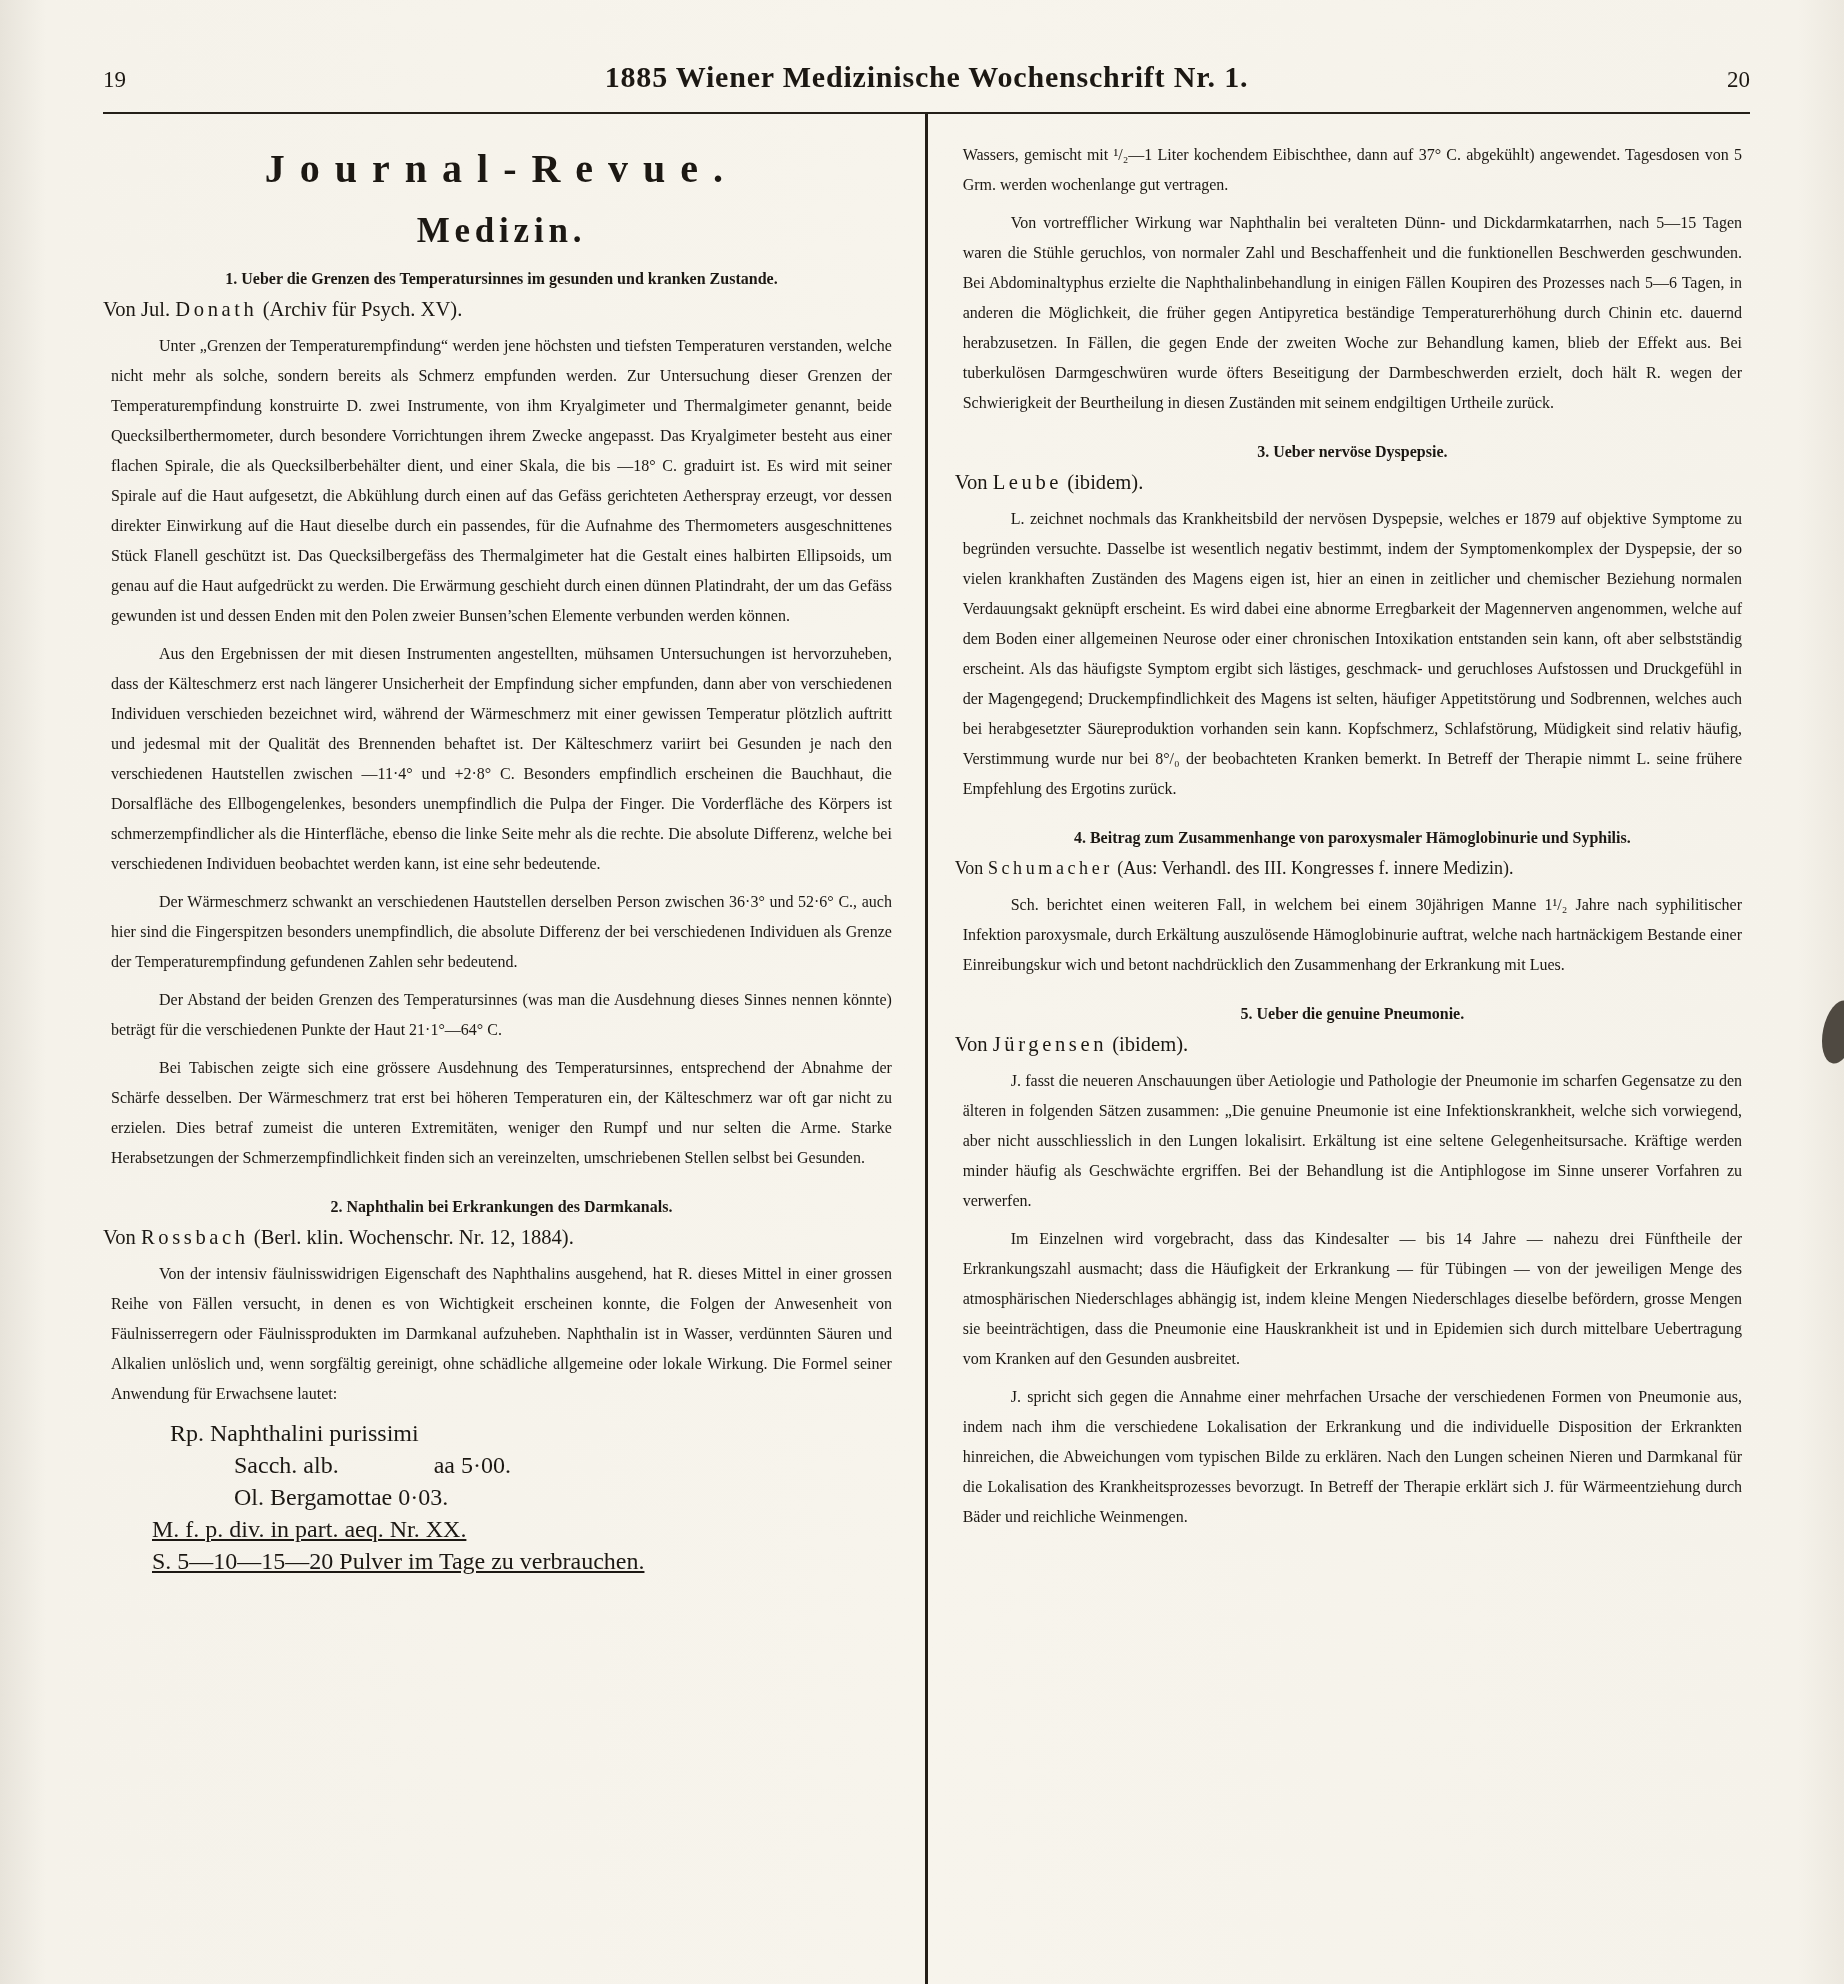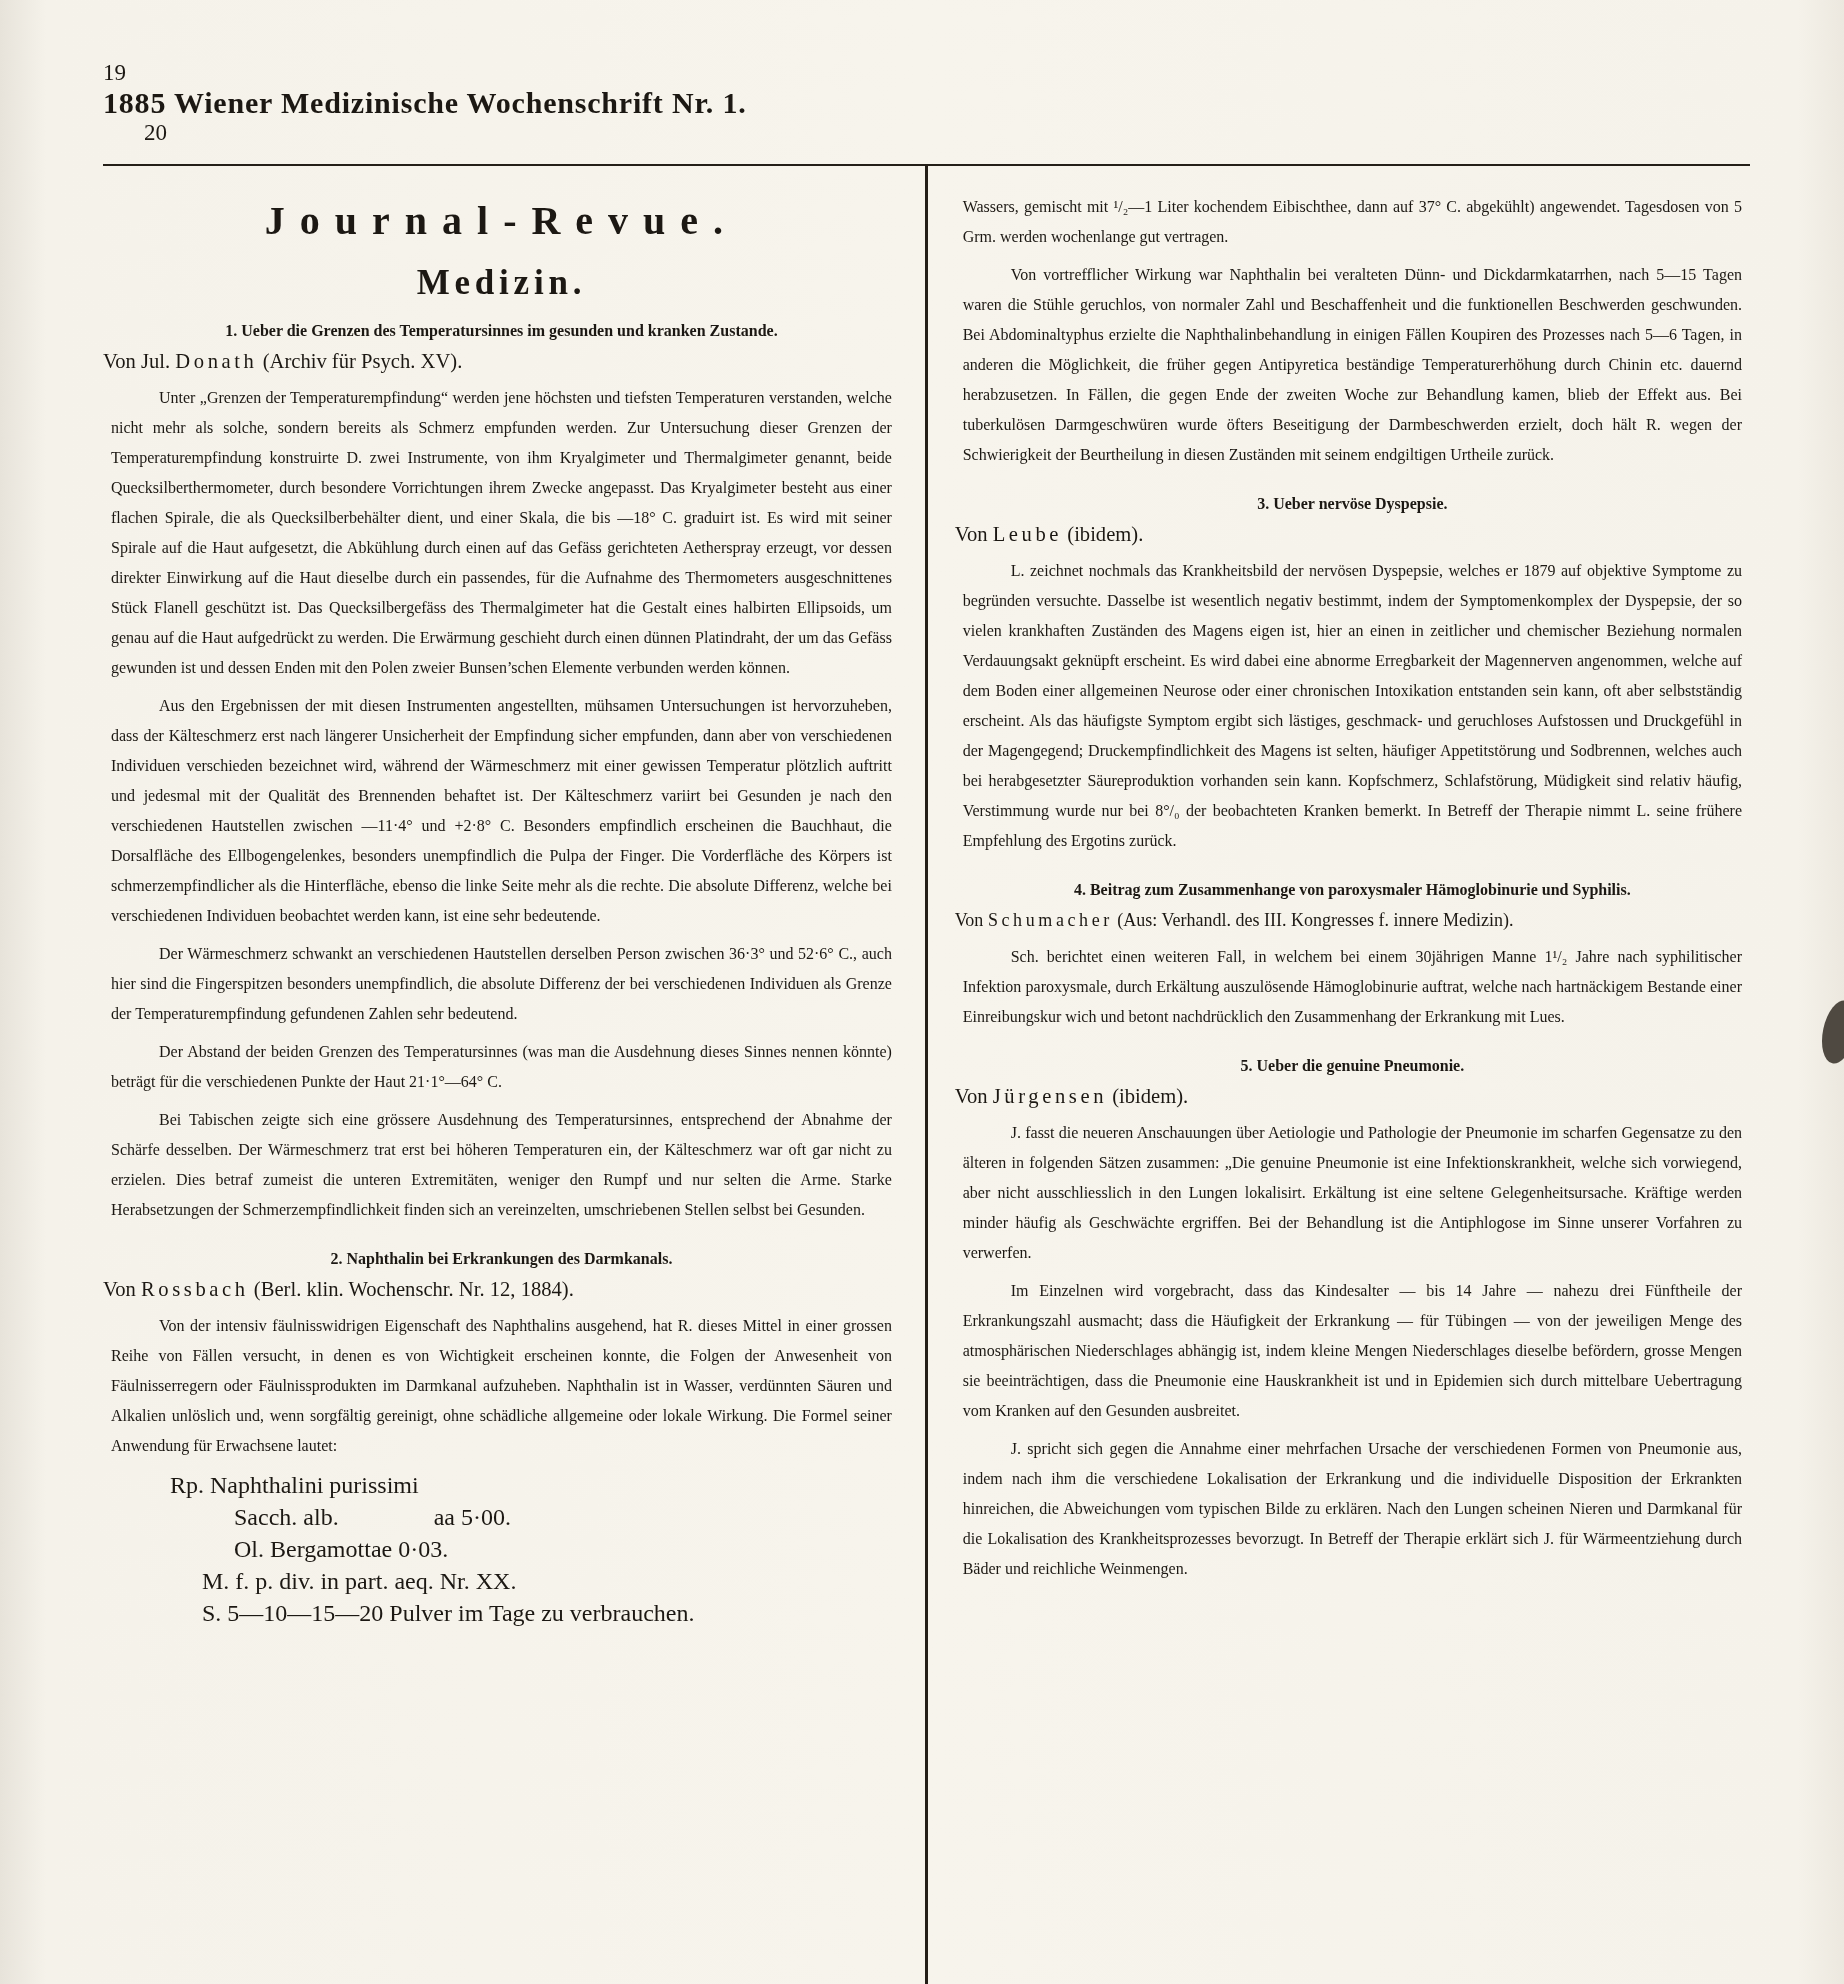--- a/index.html
+++ b/index.html
@@ -8,21 +8,21 @@
     width: 1845px;
     height: 2400px;
     position: relative;
     overflow: hidden;
     background: linear-gradient(90deg, #e7e3da 0, #f5f2ea 2.5%, #f7f4ec 50%, #f5f2ea 97.5%, #ece8df 100%);
     color: #1c1813;
     font-family: "Liberation Serif", "DejaVu Serif", serif;
   }
   .page { padding: 60px 95px 0 103px; }
 
-  .page-header { display: flex; align-items: baseline; flex-direction: column; }
+  .page-header { display: flex; align-items: baseline; }
   .pagenum { width: 64px; font-size: 23px; }
   .pagenum.right { text-align: right; }
   .journal-title { flex: 1; text-align: center; font-weight: bold; font-size: 30px; letter-spacing: 0.8px; }
   .header-rule { height: 2.4px; background: #241f18; margin-top: 17.5px; }
 
   .columns { display: flex; align-items: stretch; min-height: 2239px; }
   .col-divider { width: 2.4px; background: #241f18; flex: 0 0 auto; }
   .column { width: calc(50% - 1.2px); }
   .left-col  { padding: 24px 25.4px 0 0; }
   .right-col { padding: 18px 0 0 27px; }
@@ -35,21 +35,21 @@
   .byline .author { letter-spacing: 3.6px; }
   .byline.small { font-size: 18px; }
 
   .body-para { margin: 8px; text-align: justify; font-size: 16px; line-height: 30px; hyphens: auto; -webkit-hyphens: auto; }
   .indent { text-indent: 48px; }
 
   .rx-block { font-size: 24px; line-height: 32px; }
   .rx-line { white-space: nowrap; }
   .rx-i1 { margin-left: 67px; }
   .rx-i2 { margin-left: 131px; }
-  .rx-i3 { margin-left: 99px; }
+  .rx-i3 { margin-left: 49px; text-decoration: underline; }
   .rx-dose { margin-left: 95px; }
 
   .scan-blob {
     position: absolute; right: -10.3px; top: 1000px;
     width: 32px; height: 64px;
     background: #332d25; border-radius: 50%;
     transform: rotate(12deg); opacity: 0.85;
   }
 </style>
 </head>

